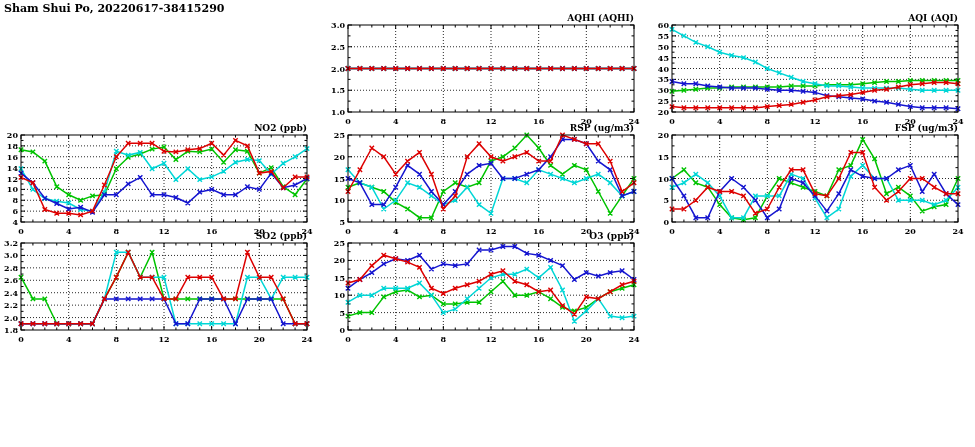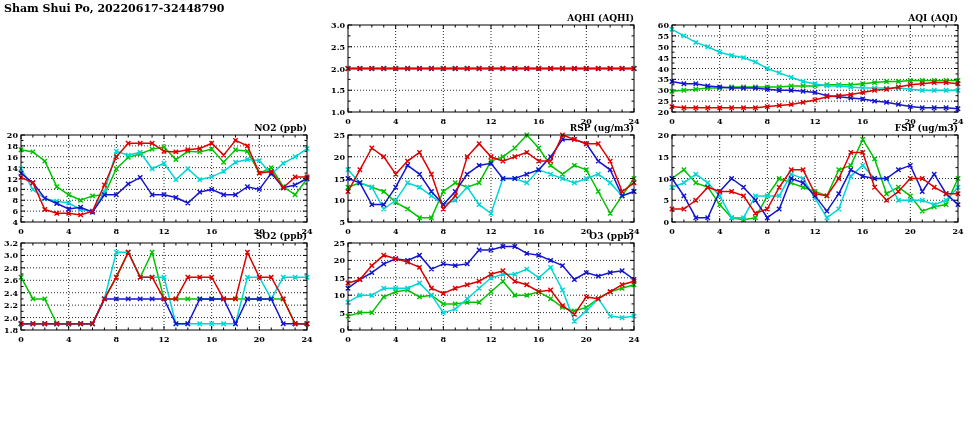--- a/index.html
+++ b/index.html
@@ -8,21 +8,21 @@
   .main-title{position:absolute;left:4px;top:2px;font-size:11px;font-weight:bold;color:#000;}
   .chart{position:absolute;}
   svg text{font-family:"DejaVu Serif",serif;font-weight:bold;fill:#000;}
   text.tick{font-size:8px;}
   text.ctitle{font-size:9px;}
 </style>
 </head>
 <body>
 
 <div id="screen">
-  <div class="main-title">Sham Shui Po, 20220617-32448790</div>
+  <div class="main-title">Sham Shui Po, 20220617-38415290</div>
   <div>
       <div class="chart" style="left: 0px; top: 120px;"><svg width="324" height="118">
           <g stroke="#111" stroke-width="0.9" stroke-dasharray="1 2">
             <line x1="21" y1="91.125" x2="307" y2="91.125"></line>
             <line x1="21" y1="80.25" x2="307" y2="80.25"></line>
             <line x1="21" y1="69.375" x2="307" y2="69.375"></line>
             <line x1="21" y1="58.5" x2="307" y2="58.5"></line>
             <line x1="21" y1="47.625" x2="307" y2="47.625"></line>
             <line x1="21" y1="36.75" x2="307" y2="36.75"></line>
             <line x1="21" y1="25.875" x2="307" y2="25.875"></line>

